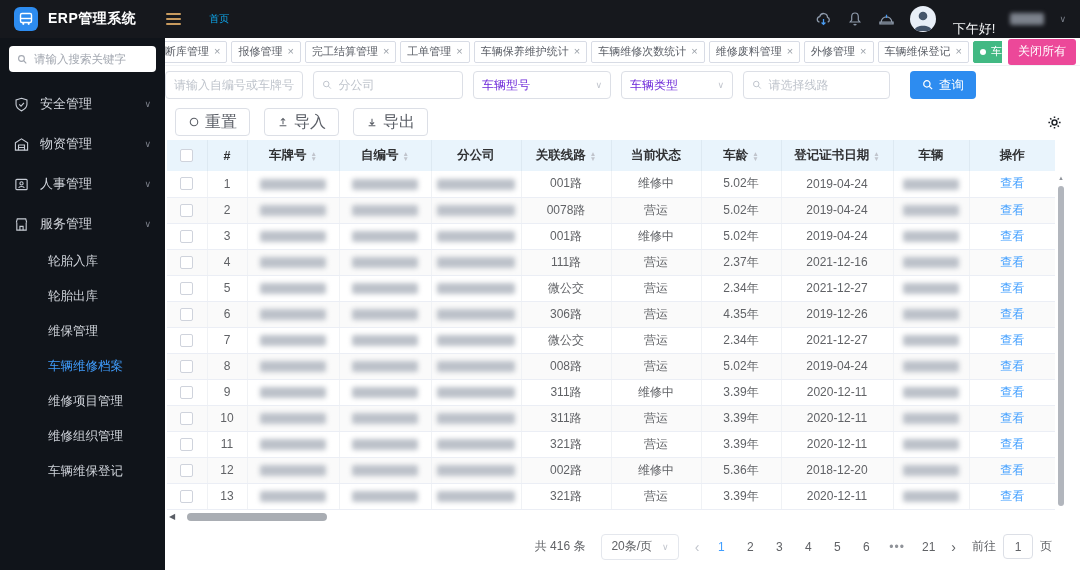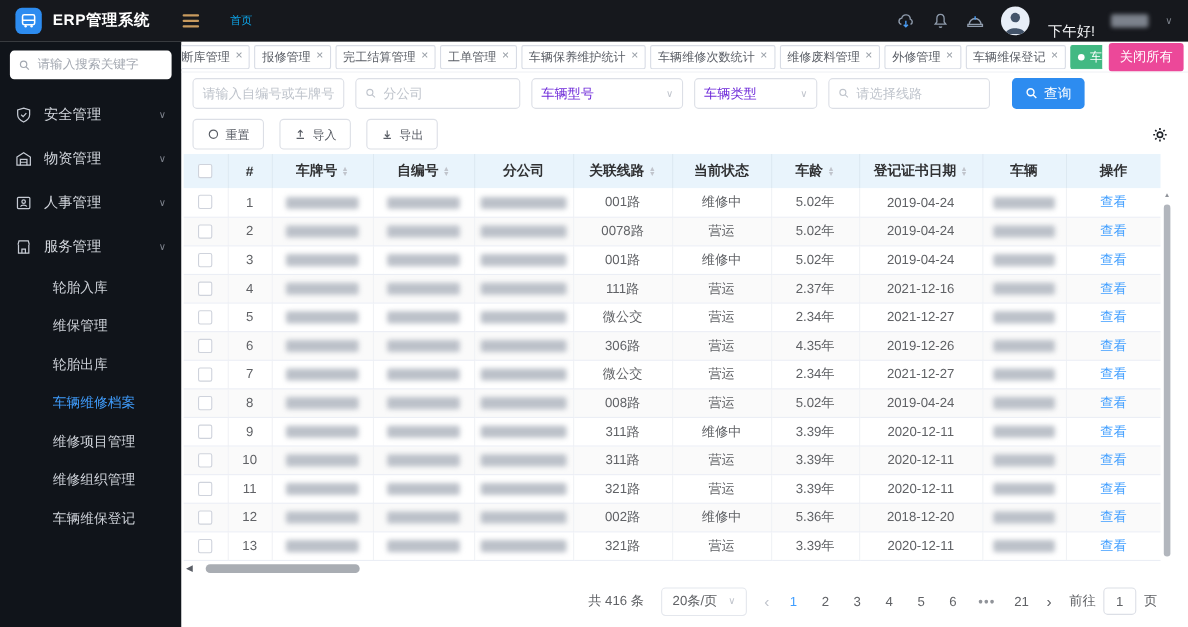--- a/index.html
+++ b/index.html
@@ -43,33 +43,33 @@
   .tabbar { height:28px; display:flex; align-items:center; padding:3px 4px 3px 0; border-bottom:1px solid #f0f2f5; overflow:hidden; }
   .tabs-list { display:flex; gap:4px; align-items:center; overflow:hidden; flex:1; }
   .tab { height:22px; flex-shrink:0; display:flex; align-items:center; gap:5px; padding:0 6px; border:1px solid #d8dce5; border-radius:2px; background:#fff; color:#5a5e66; font-size:11px; white-space:nowrap; cursor:pointer; }
   .tab:first-child { margin-left:-40px; }
   .tab .tab-close { color:#9aa0a8; font-size:11px; line-height:1; }
   .tab.active { background:#42b983; border-color:#42b983; color:#fff; }
   .dot { width:6px; height:6px; border-radius:50%; background:#fff; }
   .close-all { flex-shrink:0; height:26px; margin-left:6px; padding:0 10px; background:#ec4899; color:#fff; font-size:12px; border:none; border-radius:3px; display:flex; align-items:center; cursor:pointer; }
 
   
-  .filters { height:38px; display:flex; align-items:center; gap:10px; padding:0 10px; }
+  .filters { height:38px; display:flex; align-items:center; gap:10px; padding:0 0; }
   .f-input { height:28px; border:1px solid #dcdfe6; border-radius:4px; background:#fff; display:flex; align-items:center; gap:6px; padding:0 8px; color:#bfc4cc; }
   .f-input input { border:none; outline:none; width:100%; font-size:12px; color:#606266; background:transparent; }
   .f-input input::placeholder { color:#bfc4cc; }
   .f-select { justify-content:space-between; cursor:pointer; }
   .f-select .ph { font-size:12px; color:#6d28d9; }
   .f-select .caret { color:#c0c4cc; font-size:9px; }
   .w1{width:138px}.w2{width:150px}.w3{width:138px}.w4{width:112px}.w5{width:147px}
   .search-btn { height:28px; margin-left:10px; padding:0 12px; background:#2d8cf0; border:none; border-radius:4px; color:#fff; font-size:12.5px; display:flex; align-items:center; gap:5px; cursor:pointer; }
 
   
   .toolbar { height:36px; display:flex; align-items:center; gap:14px; padding:0 10px; }
-  .tool-btn { height:28px; padding:0 12px; background:#fff; border:1px solid #dcdfe6; border-radius:4px; color:#5a5e66; font-size:11px; display:flex; align-items:center; gap:5px; cursor:pointer; }
+  .tool-btn { height:28px; padding:0 12px; background:#fff; border:1px solid #dcdfe6; border-radius:4px; color:#5a5e66; font-size:16px; display:flex; align-items:center; gap:5px; cursor:pointer; }
   .gear-btn { margin-left:auto; margin-right:8px; display:flex; color:#1f2329; cursor:pointer; background:none; border:none; }
 
   
   .table-wrap { position:relative; margin-left:2px; width:898px; }
   table { border-collapse:collapse; table-layout:fixed; width:888px; }
   th { height:31px; background:#e9f4fc; color:#303133; font-size:12.5px; font-weight:600; border-right:1px solid #dde9f2; }
   th:last-child { border-right:none; }
   td { height:26px; text-align:center; font-size:12px; color:#606266; border-bottom:1px solid #ebeef5; border-right:1px solid #f0f2f5; overflow:hidden; white-space:nowrap; }
   td:last-child { border-right:none; }
   tbody tr:nth-child(even) { background:#fafafa; }
@@ -204,22 +204,22 @@
                 <path d="M2.5 5.8 L3.5 2 H12.5 L13.5 5.8 M3 5.8 V14 H13 V5.8"></path>
                 <path d="M6.3 14 V10 H9.7 V14"></path>
               </svg>
             </span>
             <span class="mi-label">服务管理</span>
             <span class="mi-chev">∨</span>
           </div>
         </div>
       <div id="side-sub">
           <div class="sub-item">轮胎入库</div>
+          <div class="sub-item">轮胎出库</div>
           <div class="sub-item">维保管理</div>
-          <div class="sub-item">轮胎出库</div>
           <div class="sub-item active">车辆维修档案</div>
           <div class="sub-item">维修项目管理</div>
           <div class="sub-item">维修组织管理</div>
           <div class="sub-item">车辆维保登记</div>
         </div>
     </div>
 
     <div class="main">
 
       <div class="tabbar">

